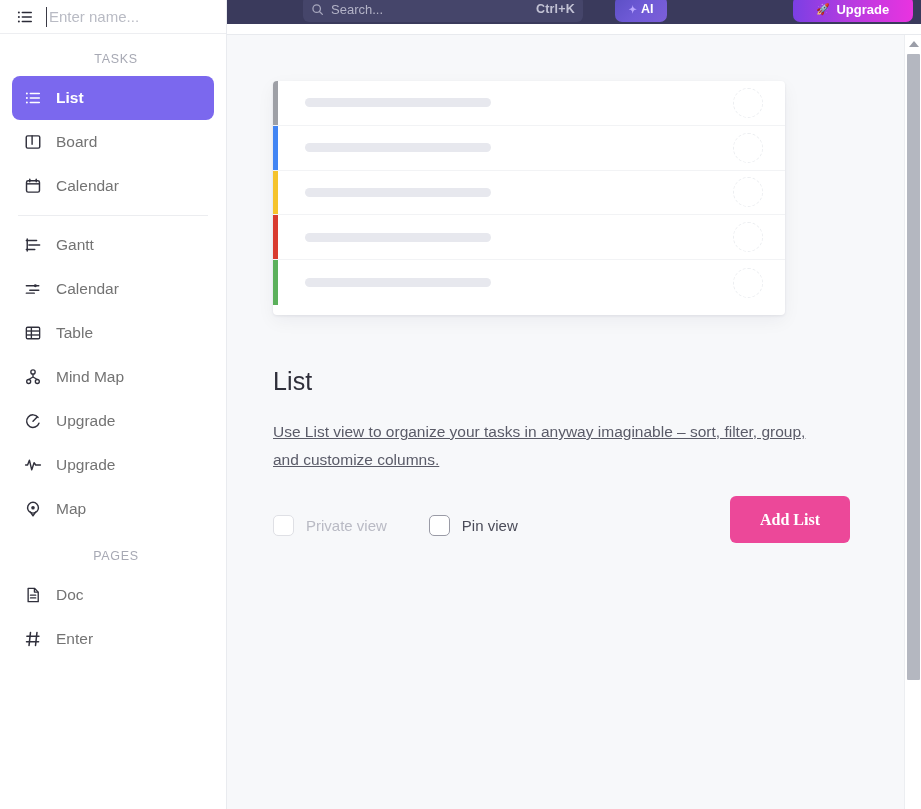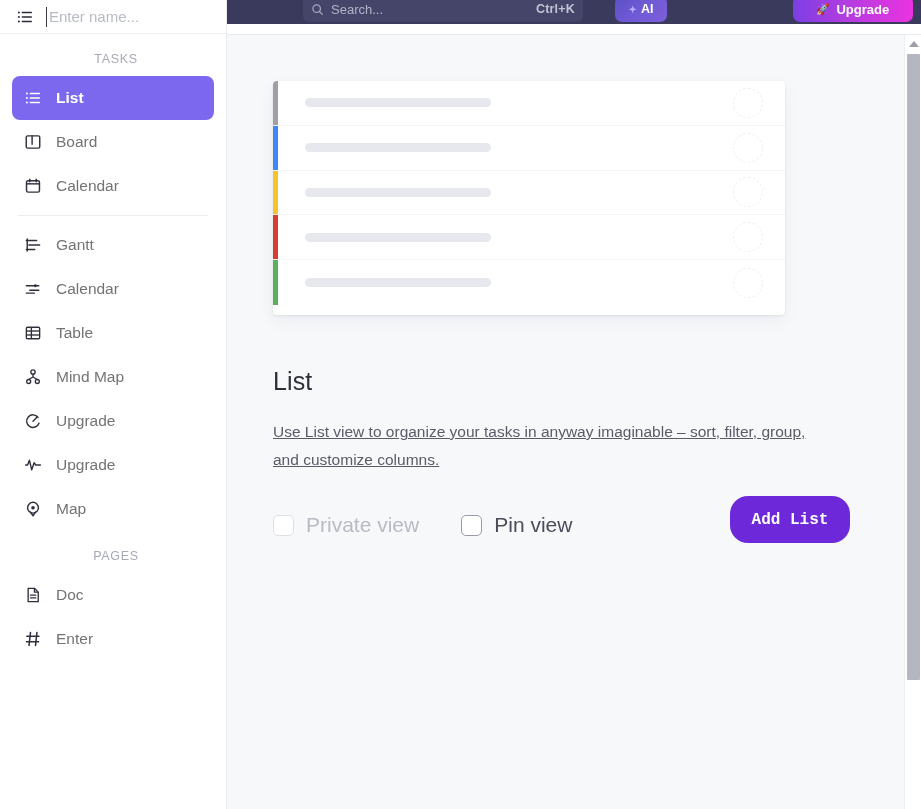--- a/index.html
+++ b/index.html
@@ -172,30 +172,30 @@
   .check-group {
     display: flex; align-items: center; gap: 12px;
     cursor: pointer;
   }
   .check-group.disabled { cursor: default; }
   .cbox {
     width: 21px; height: 21px; border-radius: 5px;
     border: 1.5px solid #9a9ba6; background: #fff;
   }
   .check-group.disabled .cbox { border-color: #dfe0e5; }
-  .check-label { font-size: 21px; color: #4b4c59; }
+  .check-label { font-size: 15px; color: #4b4c59; }
   .check-group.disabled .check-label { color: #b9bac4; }
   .gap { width: 42px; }
 
   .add-btn {
     position: absolute; left: 457px; top: -8px;
     width: 120px; height: 47px;
-    background: #6d28d9; color: #fff;
-    border: none; border-radius: 18px;
-    font-family: Liberation Mono, monospace;
+    background: #ec4899; color: #fff;
+    border: none; border-radius: 6px;
+    font-family: Liberation Serif, serif;
     font-size: 16px; font-weight: 700;
     cursor: pointer;
   }
 
   
   .scrollbar {
     position: absolute; right: 0; top: 35px; width: 17px; bottom: 0;
     background: #ffffff;
     border-left: 1px solid #eceef1;
     z-index: 7;

